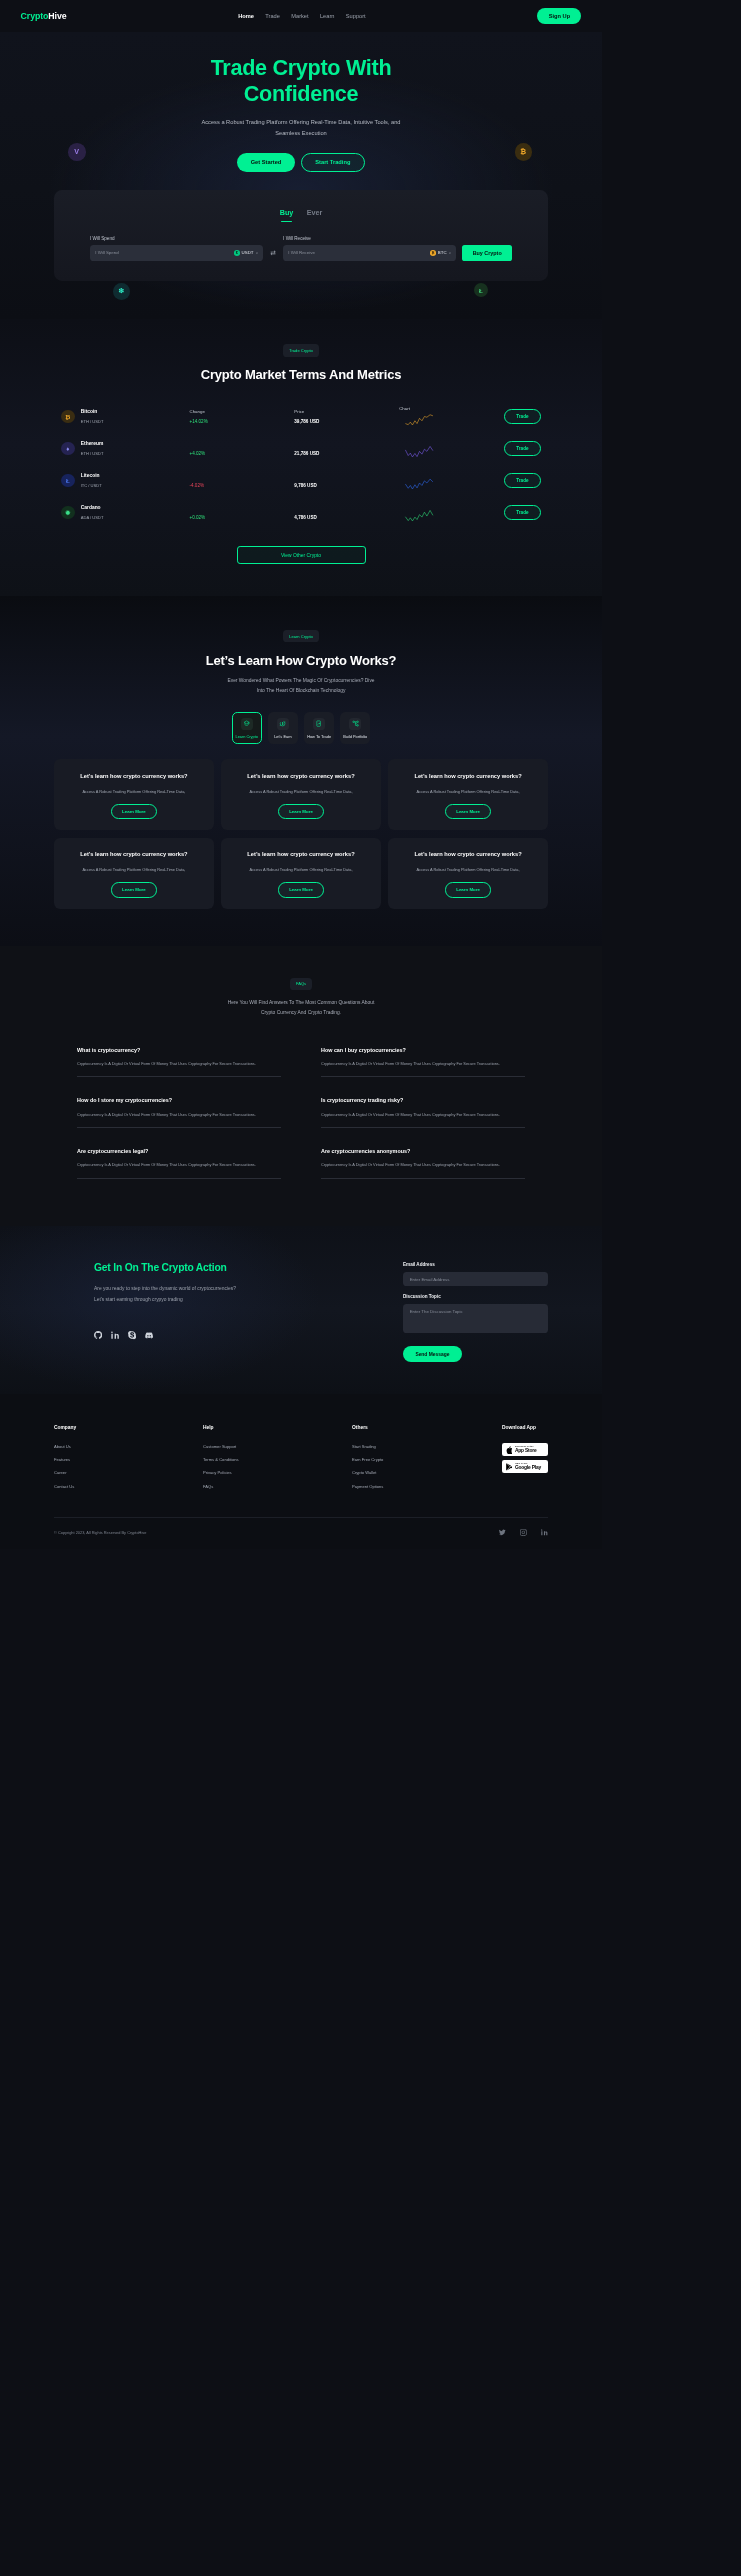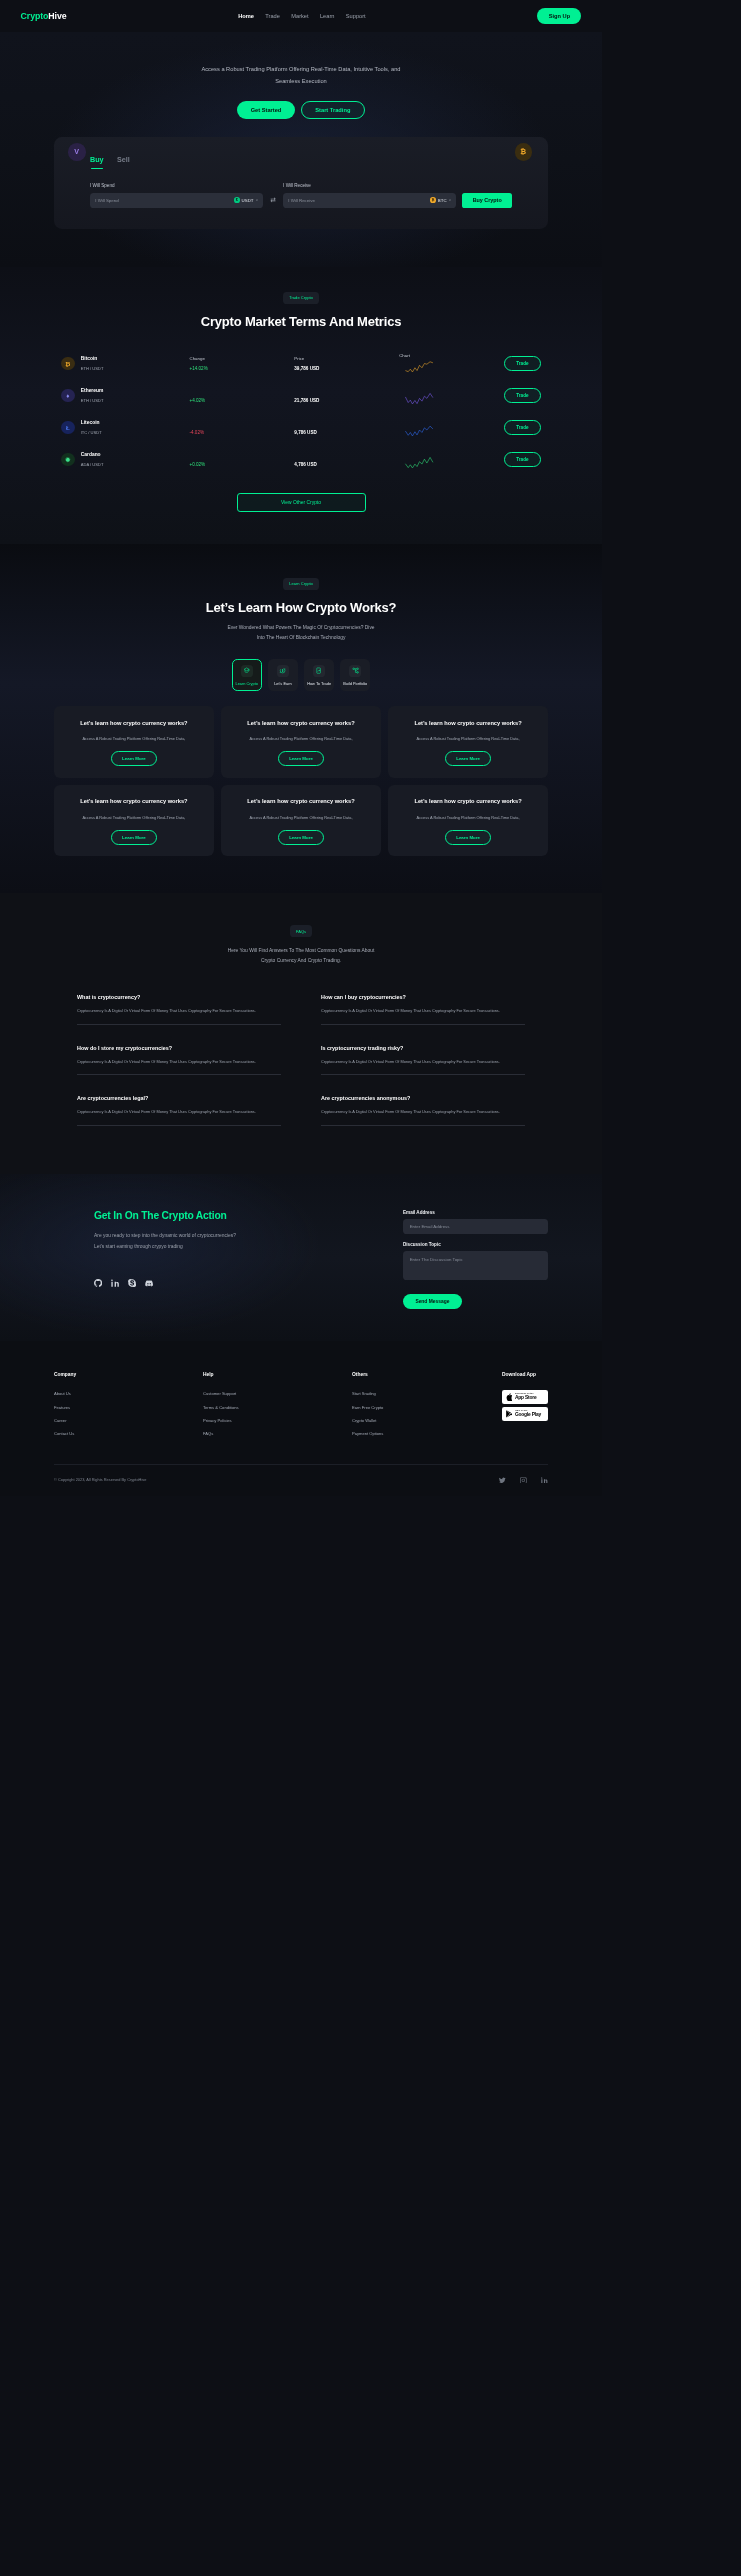--- a/index.html
+++ b/index.html
@@ -74,21 +74,21 @@
     background:#0f2b30; color:#2ce6c0; font-size:6.7px; }
   .f-ltc { right:114px; top:251px; width:14.4px; height:14.4px;
     background:#17311f; color:#44dd7e; font-size:6.2px; }
 
   
   .exchange-wrap { padding:18.5px 54px 38px; }
   .exchange {
     background:linear-gradient(180deg,#1a1d26,#15171f);
     border-radius:8.2px; padding:17.5px 36px 20.6px;
   }
-  .tabs { display:flex; gap:13.4px; }
+  .tabs { display:flex; justify-content:center; gap:13.4px; }
   .tab {
     font-size:7.2px; color:#767c88; cursor:pointer;
     padding-bottom:5.2px; position:relative; font-weight:bold;
   }
   .tab.active { color:#00f093; }
   .tab.active::after {
     content:''; position:absolute; left:1px; right:1px; bottom:0;
     height:1px; background:#00f093; border-radius:1px;
   }
   .swap-row { display:flex; align-items:flex-end; gap:6.2px; margin-top:14.4px; }
@@ -324,31 +324,32 @@
     </div>
     <button class="signup">Sign Up</button>
   </div>
 
   <div class="hero">
     <div class="float f-sol">V</div>
     <div class="float f-btc">₿</div>
     <div class="float f-ada">❇</div>
     <div class="float f-ltc">Ł</div>
 
+    <h1 class="hero-title">Trade Crypto With Confidence</h1>
     <p class="hero-sub">Access a Robust Trading Platform Offering Real-Time Data, Intuitive Tools, and Seamless Execution</p>
     <div class="hero-btns">
       <button class="btn-primary">Get Started</button>
       <button class="btn-outline">Start Trading</button>
     </div>
 
     <div class="exchange-wrap">
       <div class="exchange">
         <div class="tabs">
           <div class="tab active">Buy</div>
-          <div class="tab">Sell</div>
+          <div class="tab">Ever</div>
         </div>
         <div class="swap-row">
           <div class="field">
             <div class="field-label">I Will Spend</div>
             <div class="field-box">
               <input class="field-input" placeholder="I Will Spend" style="">
               <div class="cur">
                 <span class="cur-ico cur-usdt">$</span>
                 <span class="cur-name">USDT</span>
                 <span class="chev">∨</span>

